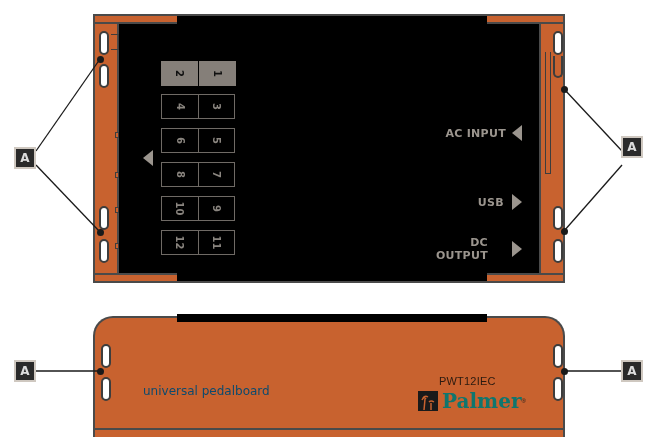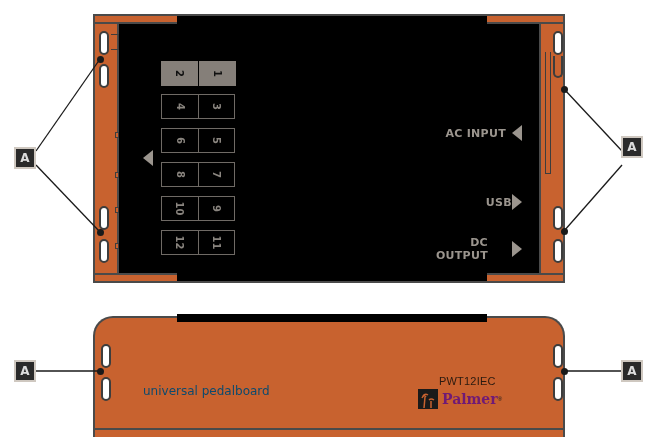--- a/index.html
+++ b/index.html
@@ -37,21 +37,21 @@
 
     
     .side-strip { left: 177px; top: 314px; width: 310px; height: 8px; background: #000; }
     .side-body { left: 93px; top: 316px; width: 472px; height: 114px; background: #c8622f; border: 2px solid #4a4a4a; border-bottom: none; border-radius: 20px 20px 0 0; box-sizing: border-box; }
     .side-foot { left: 93px; top: 428px; width: 472px; height: 9px; background: #c8622f; border-top: 2px solid #4a4a4a; border-left: 2px solid #4a4a4a; border-right: 2px solid #4a4a4a; box-sizing: border-box; }
 
     .tagline { left: 143px; top: 385px; font-size: 12px; line-height: 12px; color: #0c4a6e; font-family: "DejaVu Sans", sans-serif; }
     .model { left: 439px; top: 375px; font-size: 11px; color: #2a1a10; font-family: "Liberation Sans", sans-serif; letter-spacing: 0.2px; }
     .brand { left: 418px; top: 389px; display: flex; align-items: center; }
     .brand-logo { width: 20px; height: 20px; background: #1a1a1a; border-radius: 3px 3px 0 0; margin-right: 4px; position: relative; }
-    .brand-name { font-family: "DejaVu Serif", serif; font-weight: bold; font-size: 14px; color: #701a75; }
+    .brand-name { font-family: "DejaVu Serif", serif; font-weight: bold; font-size: 20px; color: #0f766e; }
     .reg { font-size: 6px; vertical-align: super; color: #1a1a1a; }
     svg { position: absolute; left: 0; top: 0; }
   </style>
 </head>
 <body>
 
 <div class="abs" style="left:0;top:0;width:658px;height:290px;">
 
   <div class="abs rail rail-left"></div>
   <div class="abs rail rail-right"></div>
@@ -134,21 +134,21 @@
     </div>
   </div>
 
   <div class="abs tri-left" style="left:143px;top:150px;"></div>
 
   <div class="abs" style="left:420px;top:125px;width:102px;display:flex;align-items:center;justify-content:flex-end;">
     <span class="io-label" style="margin-right:6px;">AC INPUT</span>
     <div class="tri-left"></div>
   </div>
   <div class="abs" style="left:420px;top:194px;width:102px;display:flex;align-items:center;justify-content:flex-end;">
-    <span class="io-label" style="margin-right:0;">USB</span>
+    <span class="io-label" style="margin-right:8px;">USB</span>
     <div class="tri-right"></div>
   </div>
   <div class="abs" style="left:420px;top:236px;width:102px;display:flex;align-items:center;justify-content:flex-end;">
     <span class="io-label" style="margin-right:24px;">DC OUTPUT</span>
     <div class="tri-right"></div>
   </div>
 
   <svg width="658" height="290">
     <line x1="36" y1="151" x2="100" y2="59" stroke="#1a1a1a" stroke-width="1.3"></line>
     <line x1="36" y1="165" x2="100" y2="232" stroke="#1a1a1a" stroke-width="1.3"></line>

